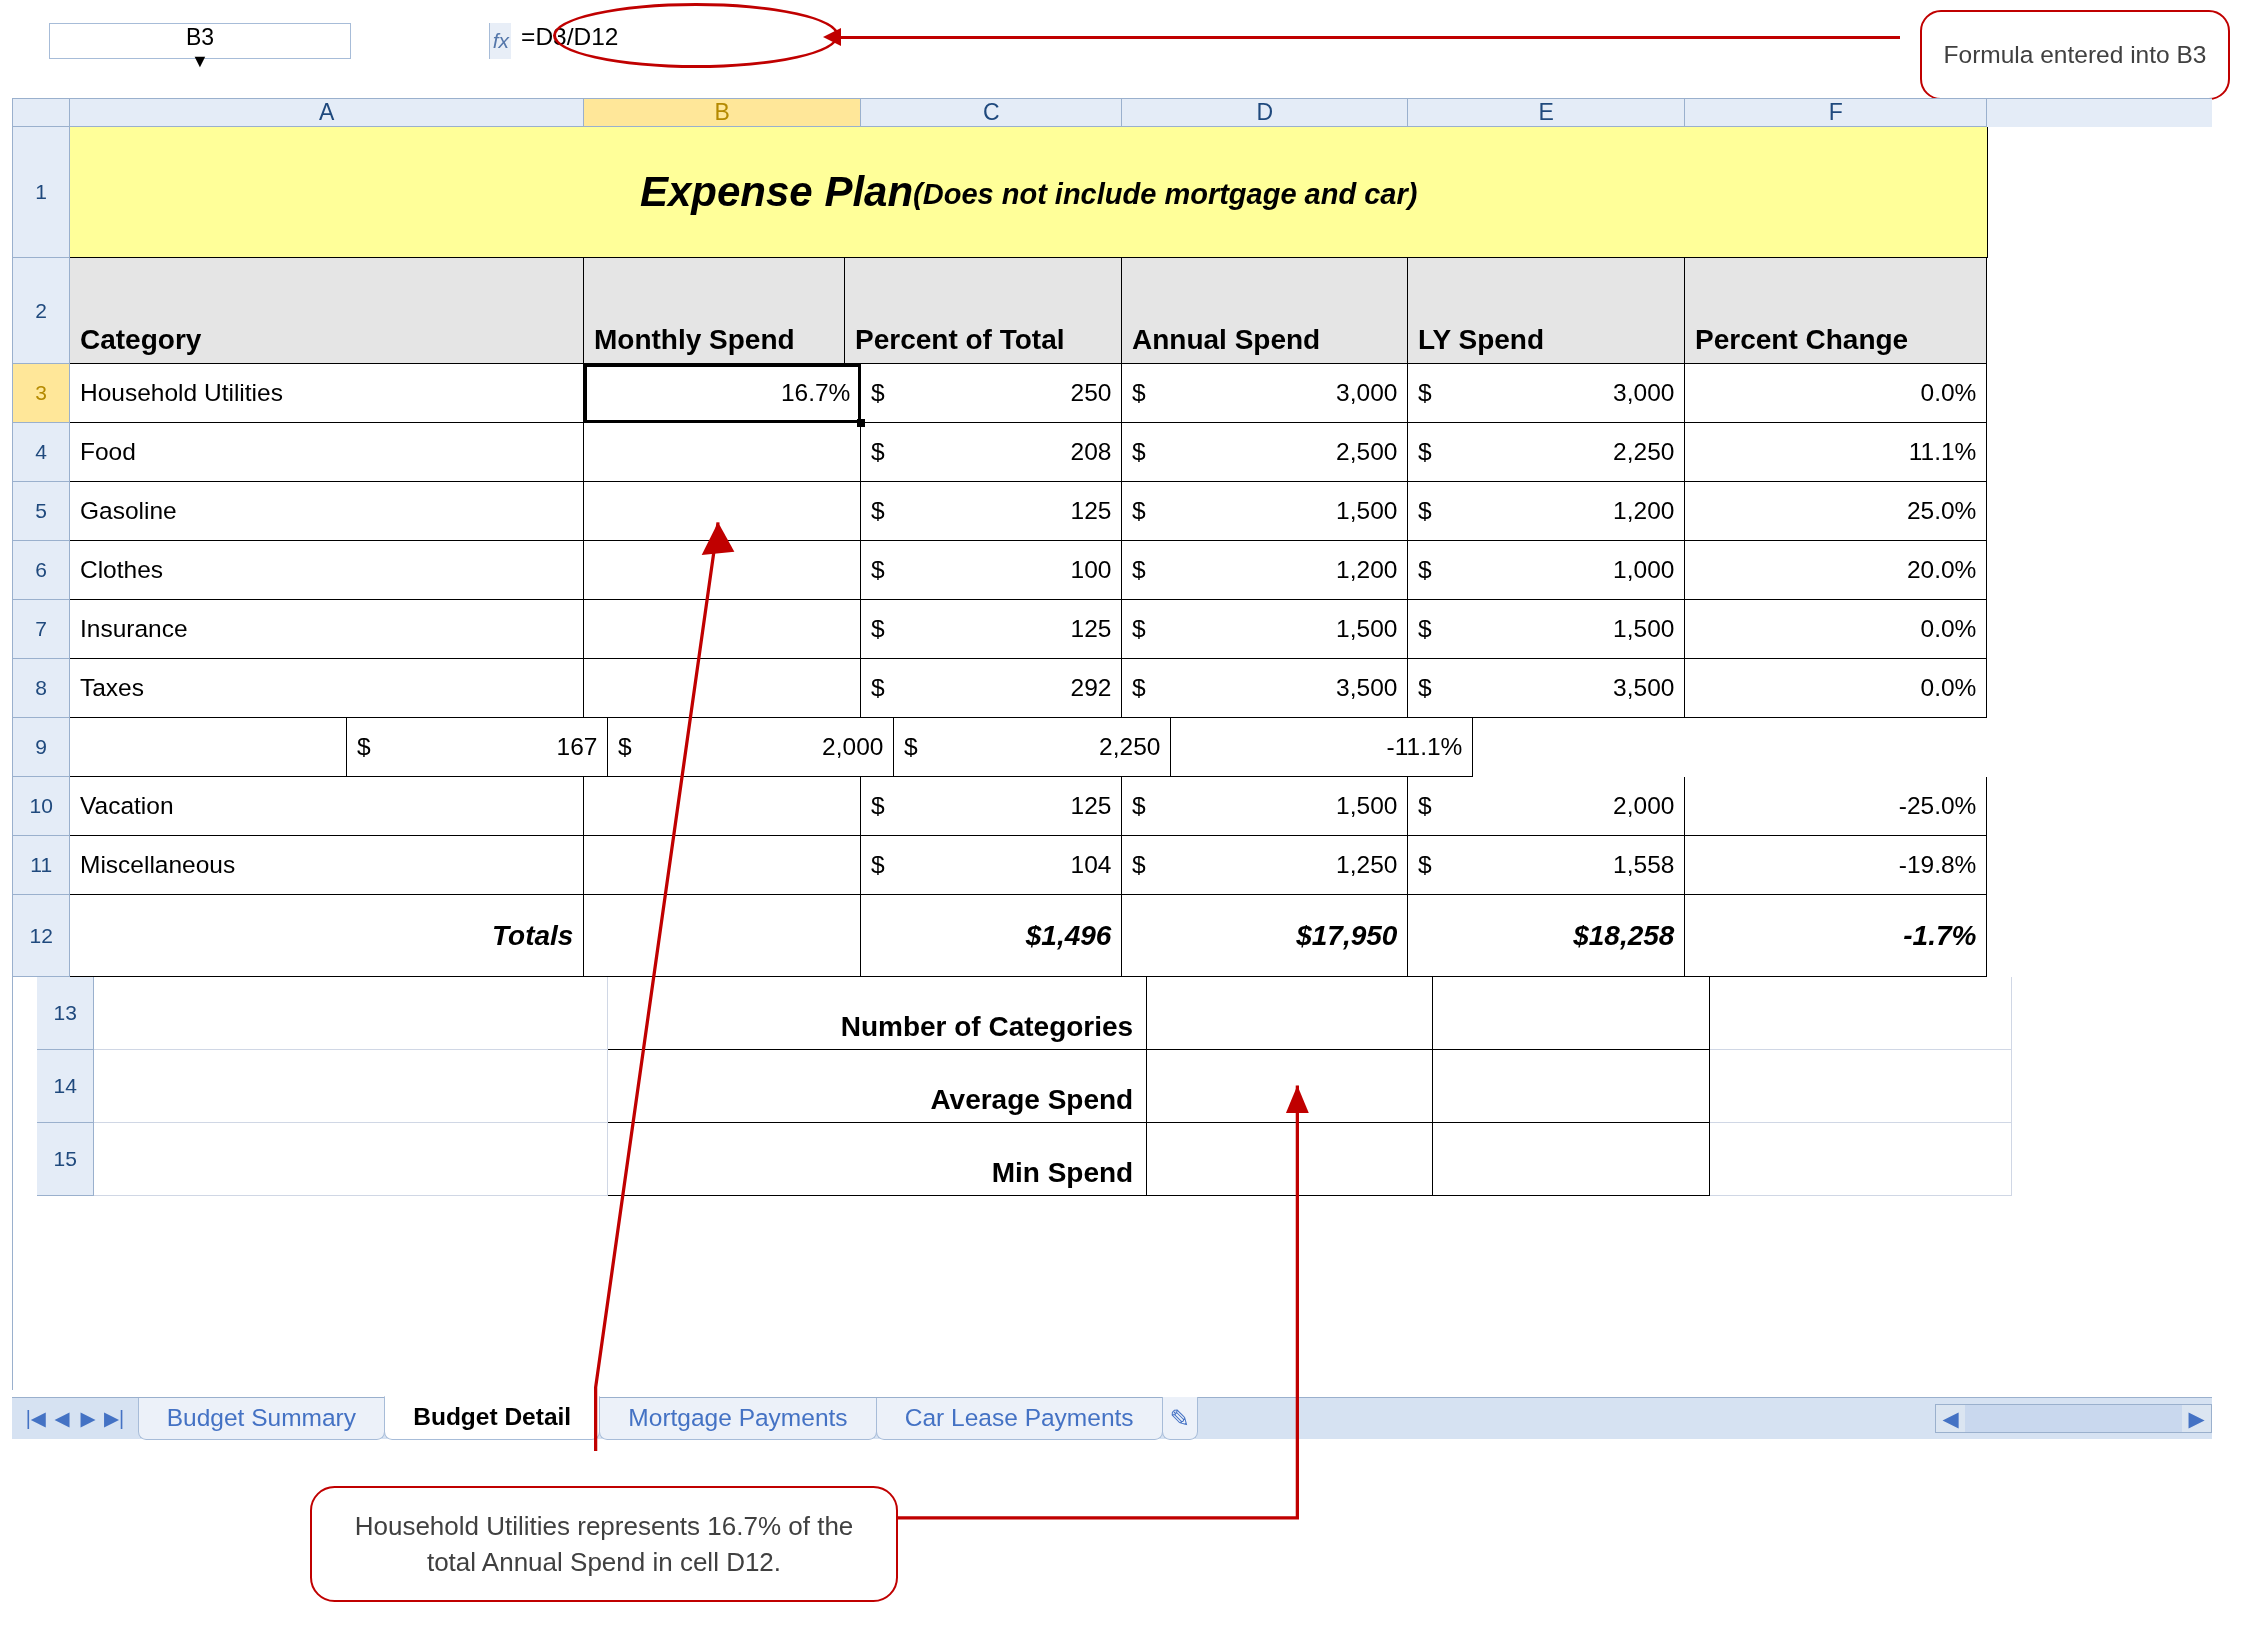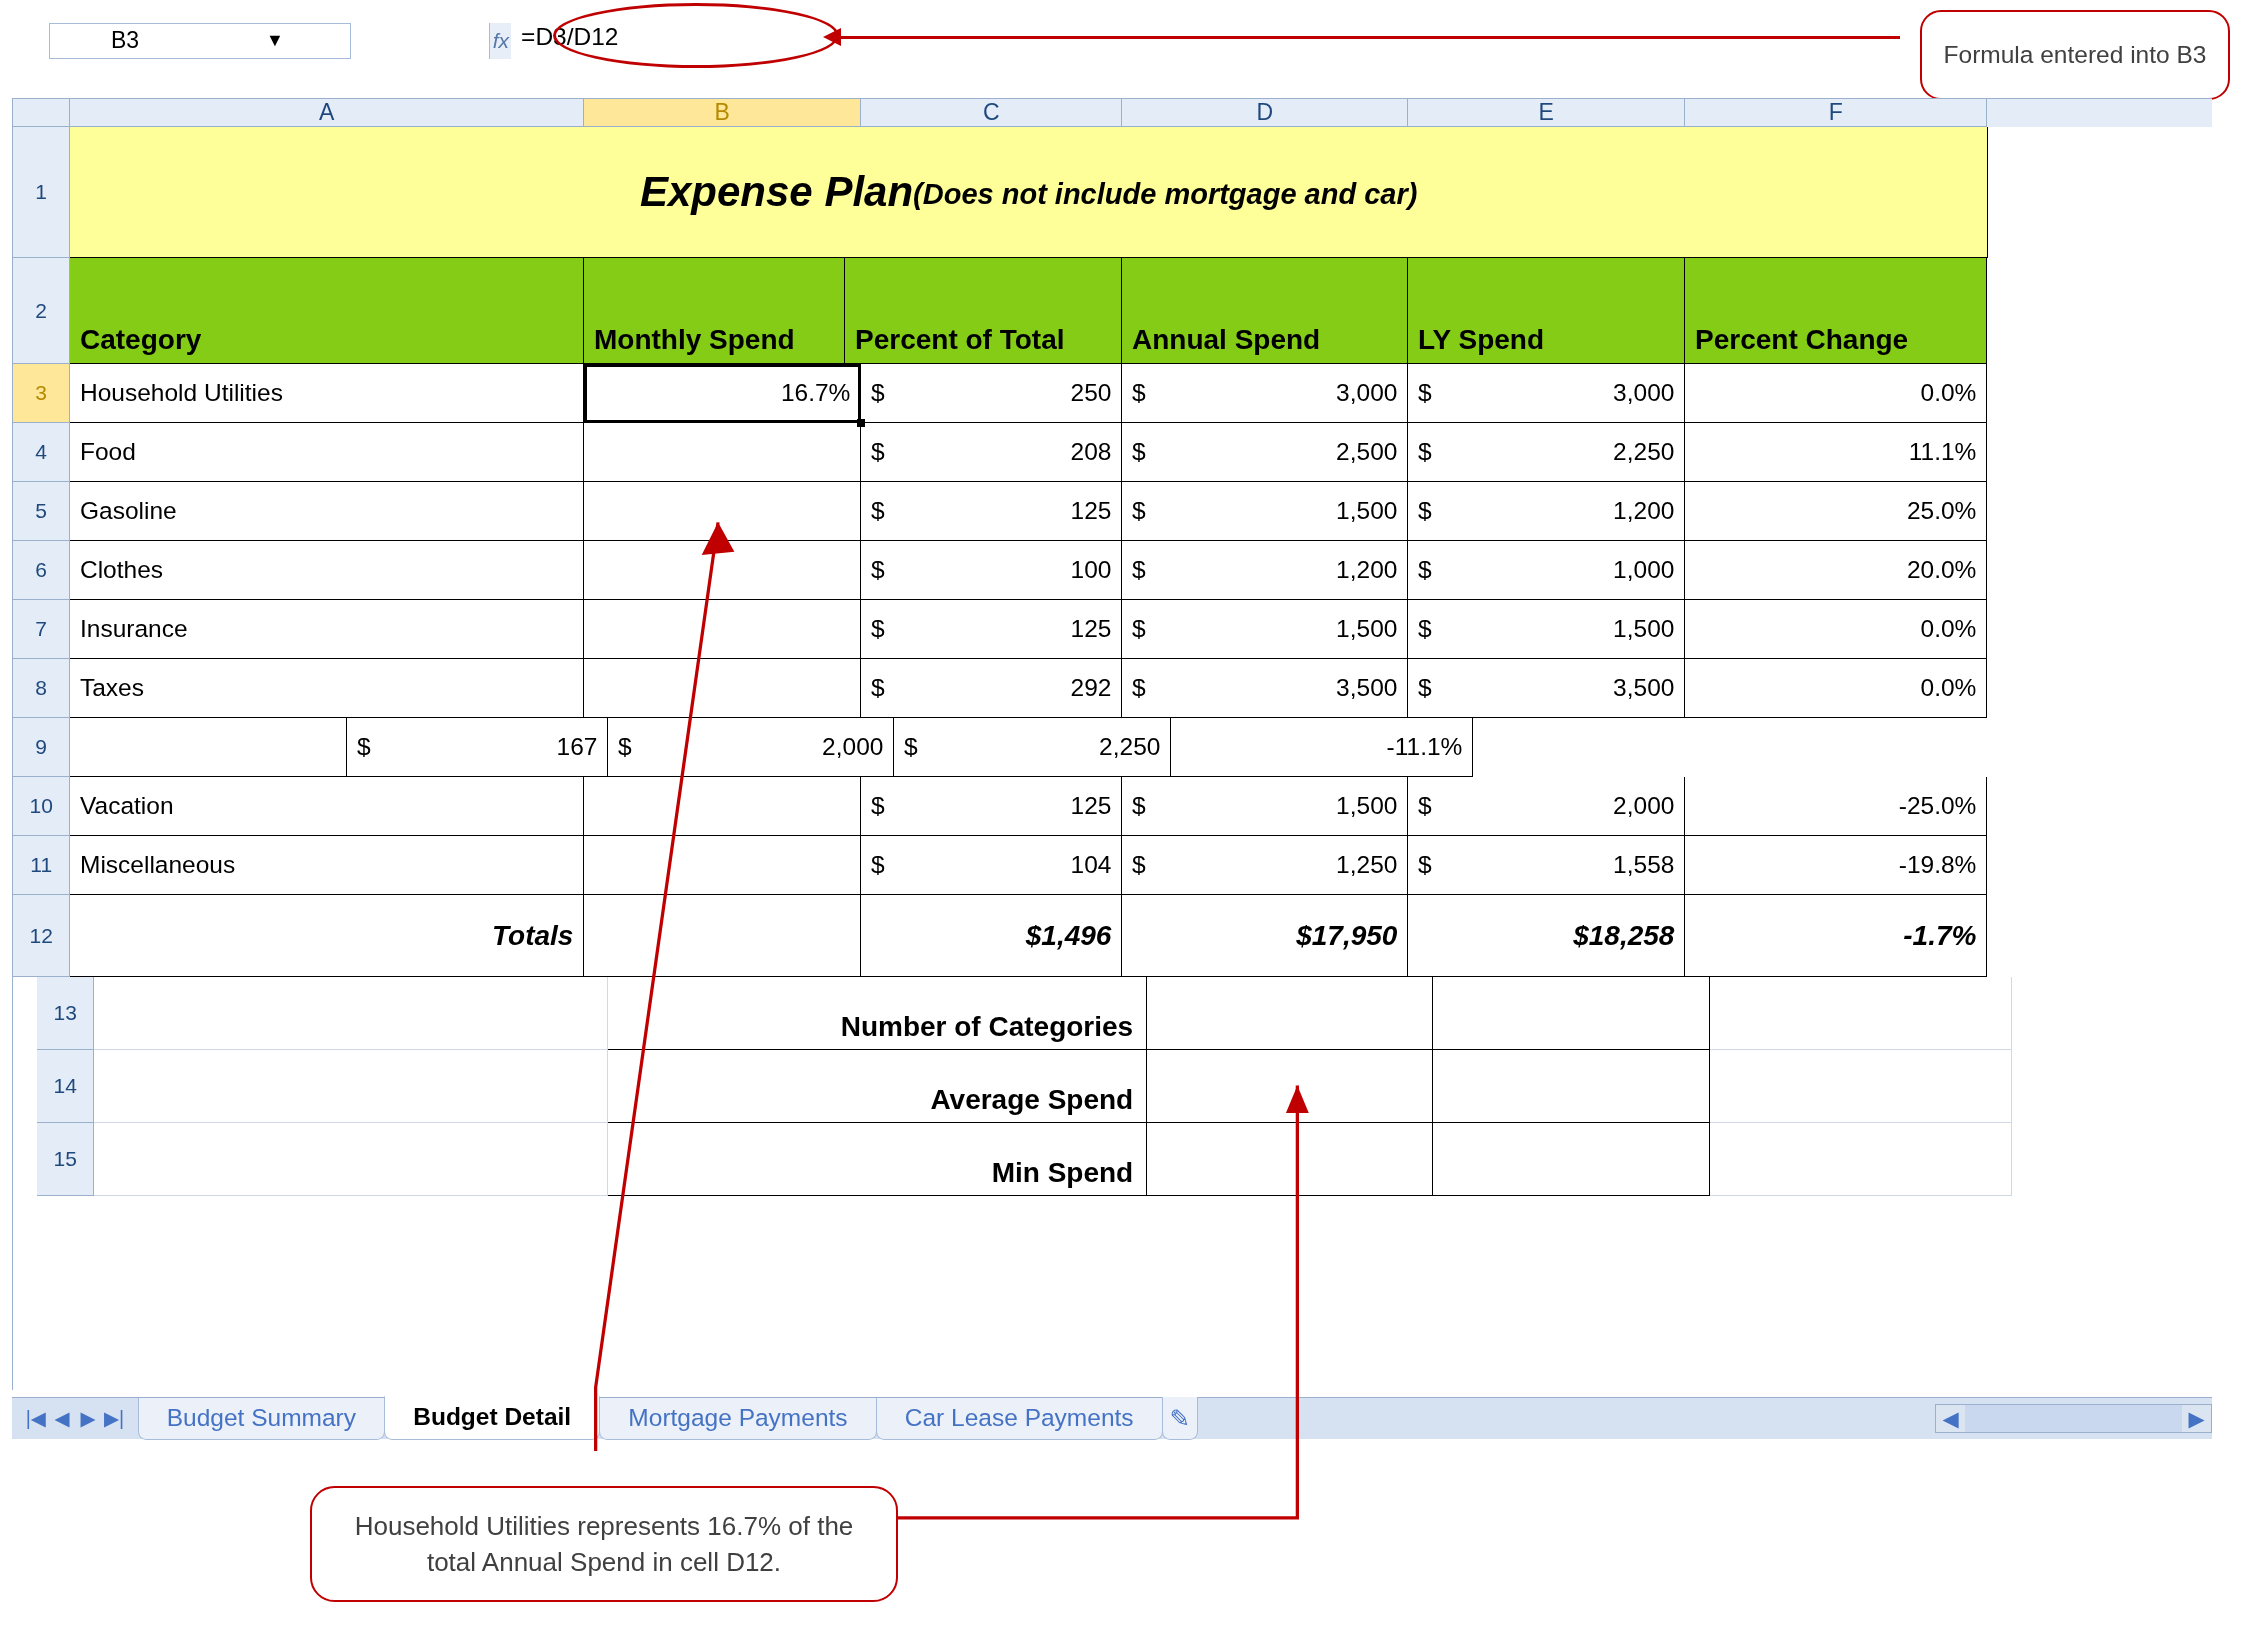--- a/index.html
+++ b/index.html
@@ -25,20 +25,21 @@
   }
   .namebox {
     width: 302px;
     height: 36px;
     border: 0.8px solid #a7bcd8;
     background: #fff;
     display: flex;
     align-items: center;
     position: relative;
     margin-right: 16.3px;
+    flex-direction: column;
   }
   .namebox span { flex: 1; text-align: center; font-size: 23px; }
   .namebox .dd { width: 36px; text-align: center; font-size: 18px; color:#000; }
   .fx-btn {
     width: 22px; height: 36px;
     display: flex; align-items: center; justify-content: center;
     border-left: 0.8px solid #a7bcd8;
     background: #e8eef7;
     font-style: italic;
     color: #5577aa;
@@ -159,21 +160,21 @@
     width: 1918px;
     background: #ffff99;
     border-right: 0.8px solid #000;
     border-bottom: 0.8px solid #000;
     display: flex; align-items: center; justify-content: center;
   }
   .title-cell .t1 { font-size: 42px; font-weight: bold; font-style: italic; }
   .title-cell .t2 { font-size: 29px; font-weight: bold; font-style: italic; margin-top: 4.9px; }
 
   .hdr-cell {
-    background: #84cc16;
+    background: #e5e5e5;
     font-weight: bold;
     font-size: 28px;
     align-items: flex-end;
     padding-bottom: 6.5px;
     line-height: 1.2;
   }
 
   .money { justify-content: space-between; }
   .money .sym { }
   .money .val { }

